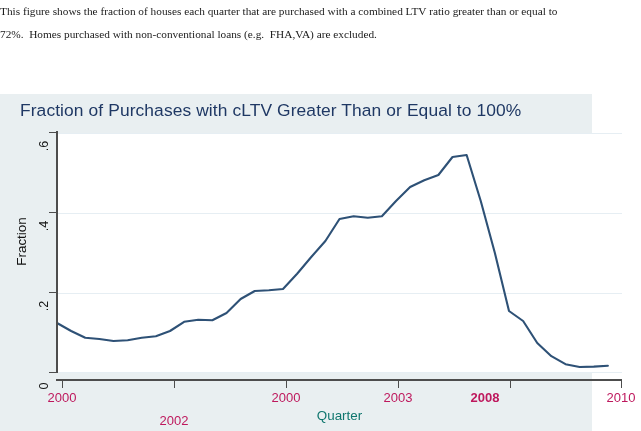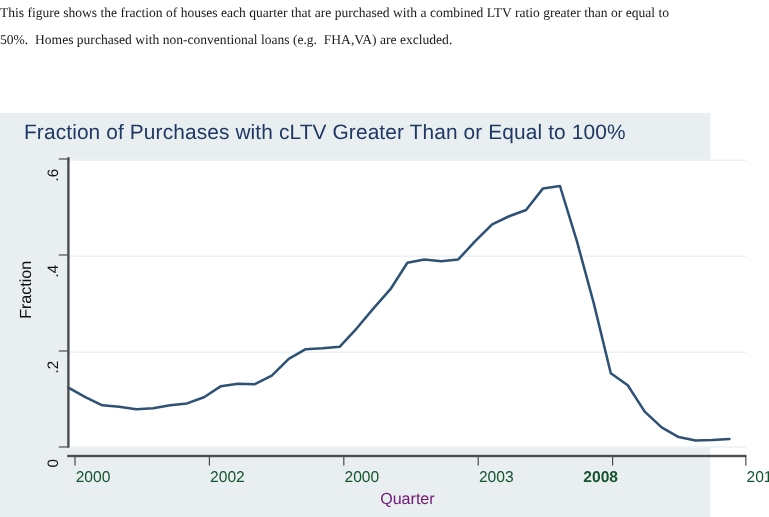--- a/index.html
+++ b/index.html
@@ -137,42 +137,42 @@
     position: absolute;
     top: 286px;
     width: 1.4px;
     height: 8px;
     background: #4d4d4d;
   }
   .xtick-label {
     position: absolute;
     top: 296px;
     font-size: 13px;
-    color: #14532d;
+    color: #be185d;
     width: 60px;
     margin-left: -30px;
-    text-align: right;
+    text-align: center;
     white-space: nowrap;
   }
   #xlabel {
     position: absolute;
     top: 314px;
     left: 57px;
     width: 565px;
     text-align: center;
     font-size: 13.4px;
-    color: #701a75;
+    color: #0f766e;
   }
 </style>
 </head>
 <body>
 
 <div id="page">
 
-  <div id="caption">This figure shows the fraction of houses each quarter that are purchased with a combined LTV ratio greater than or equal to 50%.  Homes purchased with non-conventional loans (e.g.  FHA,VA) are excluded.</div>
+  <div id="caption">This figure shows the fraction of houses each quarter that are purchased with a combined LTV ratio greater than or equal to 72%.  Homes purchased with non-conventional loans (e.g.  FHA,VA) are excluded.</div>
 
   <div id="figure">
 
     <div id="chart-title">Fraction of Purchases with cLTV Greater Than or Equal to 100%</div>
 
     <div id="plot">
       <div class="gridline" style="top:0px;"></div>
       <div class="gridline" style="top:80px;"></div>
       <div class="gridline" style="top:160px;"></div>
       <div class="gridline" style="top:239px;"></div>
@@ -204,21 +204,21 @@
     <div class="ytick-wrap" style="top:271px;">
       <div class="ytick-label">0</div>
     </div>
 
     <div id="ylabel">Fraction</div>
 
     <div class="xtick-mark" style="left:62px;"></div>
     <div class="xtick-label" style="left:62px;">2000</div>
 
     <div class="xtick-mark" style="left:174px;"></div>
-    <div class="xtick-label" style="left:174px;">2002</div>
+    <div class="xtick-label" style="left:174px;margin-top:23px;">2002</div>
 
     <div class="xtick-mark" style="left:286px;"></div>
     <div class="xtick-label" style="left:286px;">2000</div>
 
     <div class="xtick-mark" style="left:398px;"></div>
     <div class="xtick-label" style="left:398px;">2003</div>
 
     <div class="xtick-mark" style="left:510px;"></div>
     <div class="xtick-label" style="left:485px;font-weight:bold;">2008</div>
 

